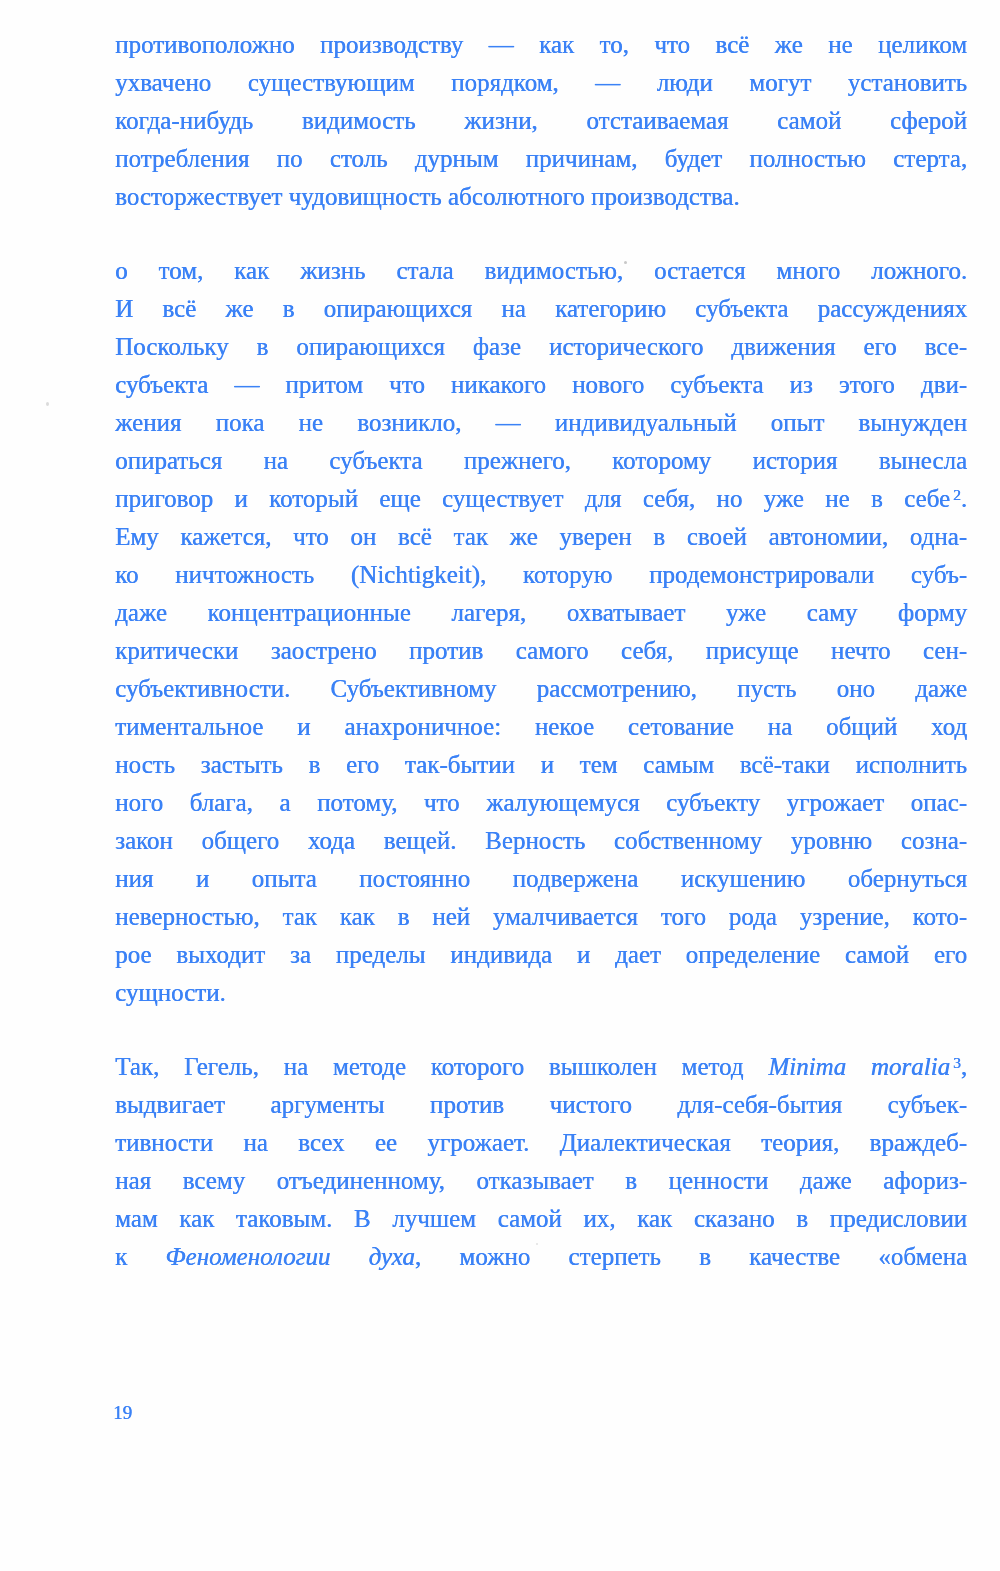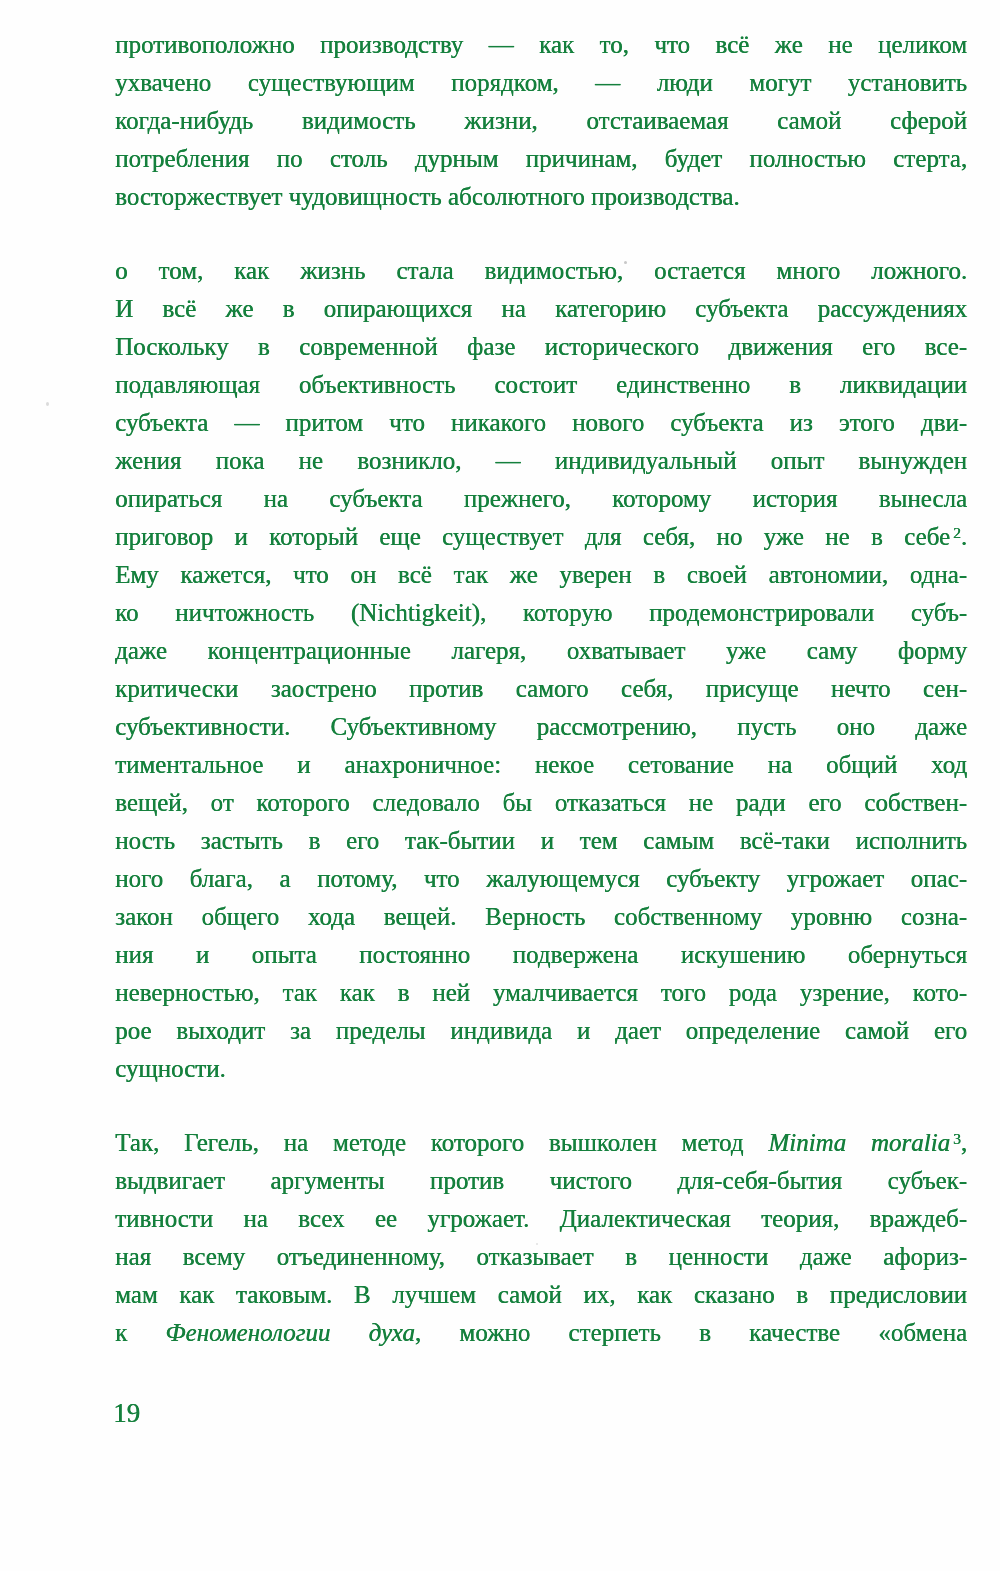--- a/index.html
+++ b/index.html
@@ -7,21 +7,21 @@
     padding: 0;
     background: #ffffff;
   }
   .page {
     position: relative;
     width: 1000px;
     height: 1571px;
     background: #fefefe;
     overflow: hidden;
     font-family: "Liberation Serif", "DejaVu Serif", serif;
-    color: #15803d;
+    color: #3b82f6;
   }
   .text-block {
     position: absolute;
     left: 115px;
     top: 26px;
     width: 852px;
     font-size: 25px;
     line-height: 38px;
     text-shadow: 0.4px 0 0 currentColor; 
   }
@@ -41,21 +41,21 @@
     line-height: 0;
     position: relative;
     top: -0.45em;
     vertical-align: baseline;
     margin-left: 3px;
   }
   .page-number {
     position: absolute;
     left: 113px;
     top: 1398px;
-    font-size: 27px;
+    font-size: 19px;
     line-height: 30px;
     text-shadow: 0.4px 0 0 currentColor;
   }
   
   .speck {
     position: absolute;
     background: #9a9a9a;
     border-radius: 50%;
     opacity: 0.55;
   }
@@ -71,33 +71,31 @@
       <div class="paragraph">
         <div class="line"><span>противоположно производству — как то, что всё же не целиком</span></div>
         <div class="line"><span>ухвачено существующим порядком, — люди могут установить</span></div>
         <div class="line"><span>когда-нибудь видимость жизни, отстаиваемая самой сферой</span></div>
         <div class="line"><span>потребления по столь дурным причинам, будет полностью стерта,</span></div>
         <div class="line lastline"><span>восторжествует чудовищность абсолютного производства.</span></div>
       </div>
       <div class="paragraph">
         <div class="line"><span>о том, как жизнь стала видимостью, остается много ложного.</span></div>
         <div class="line"><span>И всё же в опирающихся на категорию субъекта рассуждениях</span></div>
-        <div class="line"><span>Поскольку в современной фазе исторического движения его все-</span></div>
-        <div class="line"><span>подавляющая объективность состоит единственно в ликвидации</span></div>
+        <div class="line"><span>Поскольку в опирающихся фазе исторического движения его все-</span></div>
         <div class="line"><span>субъекта — притом что никакого нового субъекта из этого дви-</span></div>
         <div class="line"><span>жения пока не возникло, — индивидуальный опыт вынужден</span></div>
         <div class="line"><span>опираться на субъекта прежнего, которому история вынесла</span></div>
         <div class="line"><span>приговор и который еще существует для себя, но уже не в себе</span><sup class="fnref">2</sup><span>.</span></div>
         <div class="line"><span>Ему кажется, что он всё так же уверен в своей автономии, одна-</span></div>
         <div class="line"><span>ко ничтожность (Nichtigkeit), которую продемонстрировали субъ-</span></div>
         <div class="line"><span>даже концентрационные лагеря, охватывает уже саму форму</span></div>
         <div class="line"><span>критически заострено против самого себя, присуще нечто сен-</span></div>
         <div class="line"><span>субъективности. Субъективному рассмотрению, пусть оно даже</span></div>
         <div class="line"><span>тиментальное и анахроничное: некое сетование на общий ход</span></div>
-        <div class="line"><span>вещей, от которого следовало бы отказаться не ради его собствен-</span></div>
         <div class="line"><span>ность застыть в его так-бытии и тем самым всё-таки исполнить</span></div>
         <div class="line"><span>ного блага, а потому, что жалующемуся субъекту угрожает опас-</span></div>
         <div class="line"><span>закон общего хода вещей. Верность собственному уровню созна-</span></div>
         <div class="line"><span>ния и опыта постоянно подвержена искушению обернуться</span></div>
         <div class="line"><span>неверностью, так как в ней умалчивается того рода узрение, кото-</span></div>
         <div class="line"><span>рое выходит за пределы индивида и дает определение самой его</span></div>
         <div class="line lastline"><span>сущности.</span></div>
       </div>
       <div class="paragraph">
         <div class="line"><span>Так, Гегель, на методе которого вышколен метод </span><span class="i">Minima moralia</span><sup class="fnref">3</sup><span>,</span></div>

